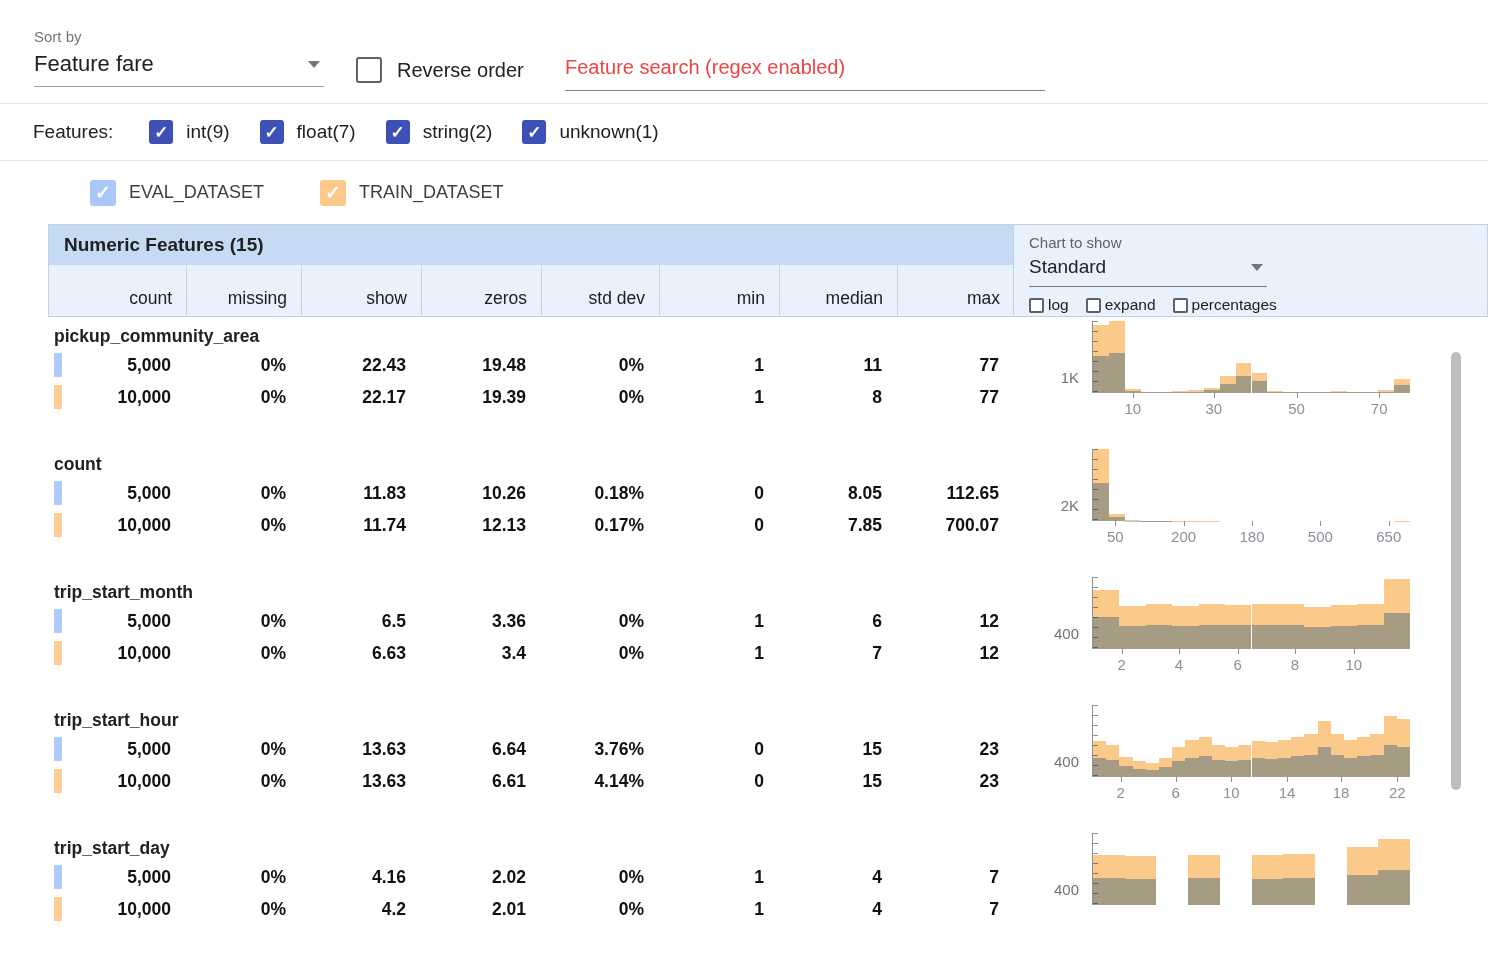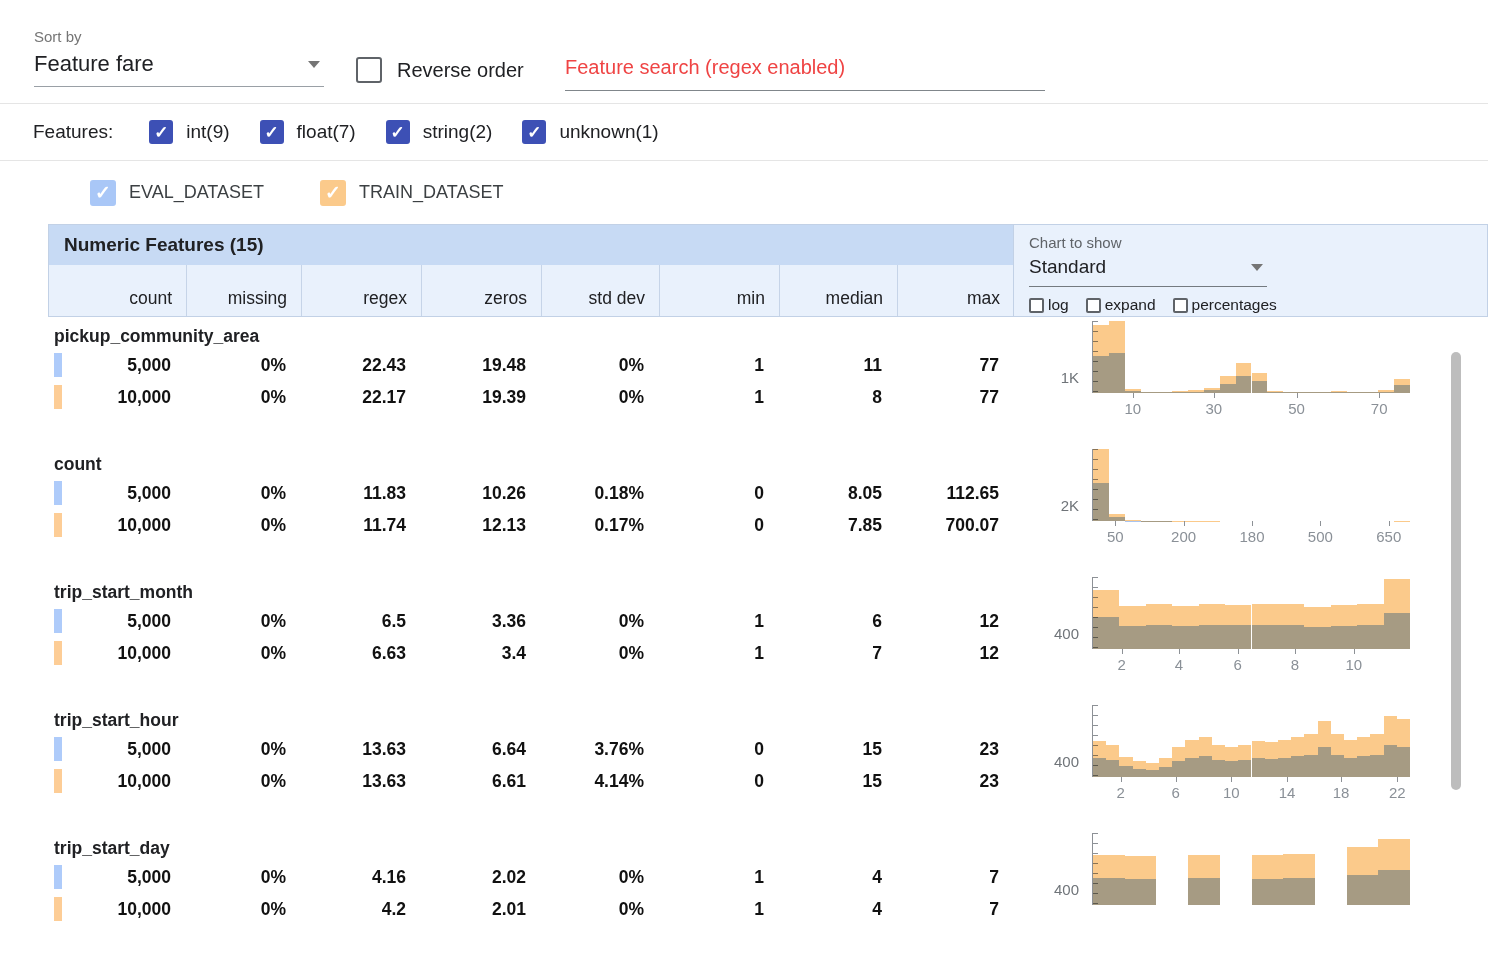--- a/index.html
+++ b/index.html
@@ -145,21 +145,21 @@
     </span>
   </div>
 
 <div class="table">
   <div class="table-head">
     <div class="head-left">
       <div class="title-bar">Numeric Features (15)</div>
       <div class="col-row" id="col-row">
           <div class="col-cell">count</div>
           <div class="col-cell">missing</div>
-          <div class="col-cell">regex</div>
+          <div class="col-cell">show</div>
           <div class="col-cell">zeros</div>
           <div class="col-cell">std dev</div>
           <div class="col-cell">min</div>
           <div class="col-cell">median</div>
           <div class="col-cell">max</div>
         </div>
     </div>
     <div class="head-right">
       <div class="cts-label">Chart to show</div>
       <div class="std-select">

